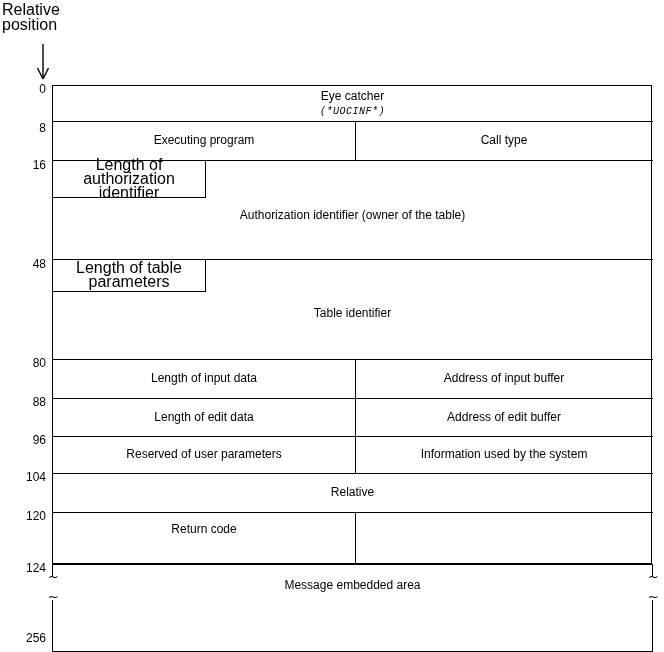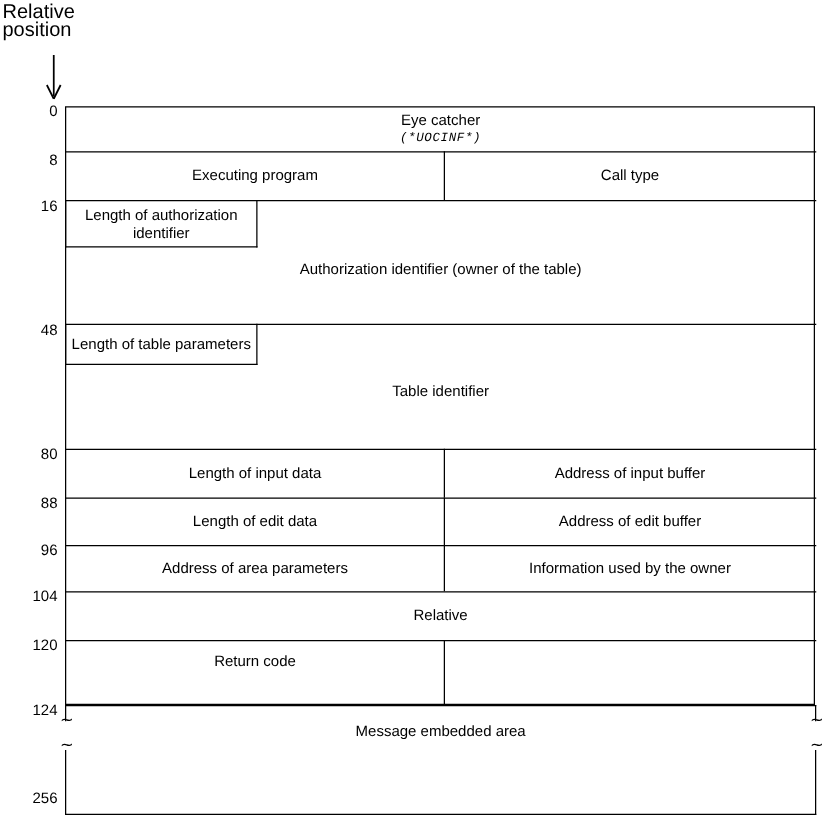--- a/index.html
+++ b/index.html
@@ -95,21 +95,21 @@
     letter-spacing: 0.5px;
     font-style: italic;
   }
 
   
   .subbox {
     position: absolute;
     border: 1px solid #000000;
     border-top: none;
     box-sizing: border-box;
-    font-size: 12px;
+    font-size: 16px;
     line-height: 14px;
     text-align: center;
     display: flex;
     align-items: center;
     justify-content: center;
     padding: 0 2px;
   }
 
   
   .break-left, .break-right {
@@ -219,24 +219,24 @@
   </div>
 
   <div class="cell" style="left:53px; top:398px; width:302px; height:38px;">
     <span>Length of edit data</span>
   </div>
   <div class="cell" style="left:356px; top:398px; width:296px; height:38px;">
     <span>Address of edit buffer</span>
   </div>
 
   <div class="cell" style="left:53px; top:436px; width:302px; height:37px;">
-    <span>Address of area parameters</span>
+    <span>Reserved of user parameters</span>
   </div>
   <div class="cell" style="left:356px; top:436px; width:296px; height:37px;">
-    <span>Information used by the owner</span>
+    <span>Information used by the system</span>
   </div>
 
   <div class="cell" style="left:53px; top:473px; width:599px; height:39px;">
     <span>Relative</span>
   </div>
 
   <div class="cell" style="left:53px; top:512px; width:302px; height:52px; justify-content:flex-start;">
     <span style="text-align:center; position:relative; top:-9px;">Return code</span>
   </div>
 

